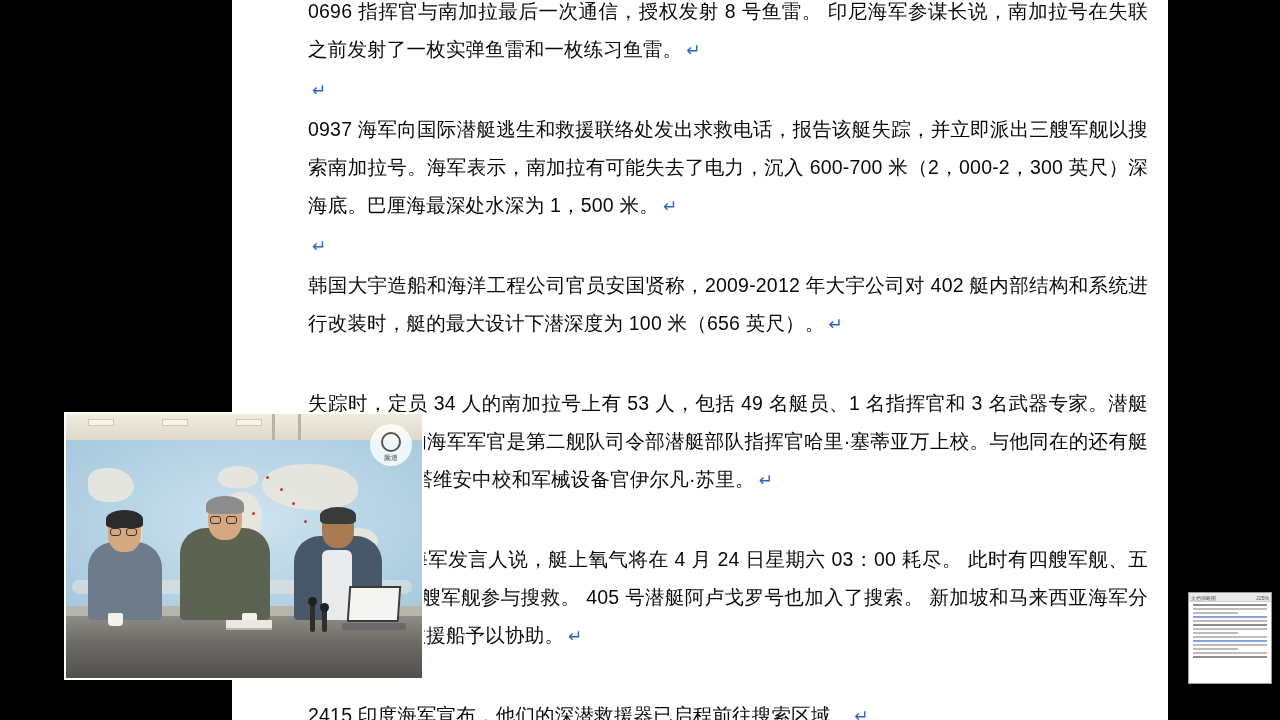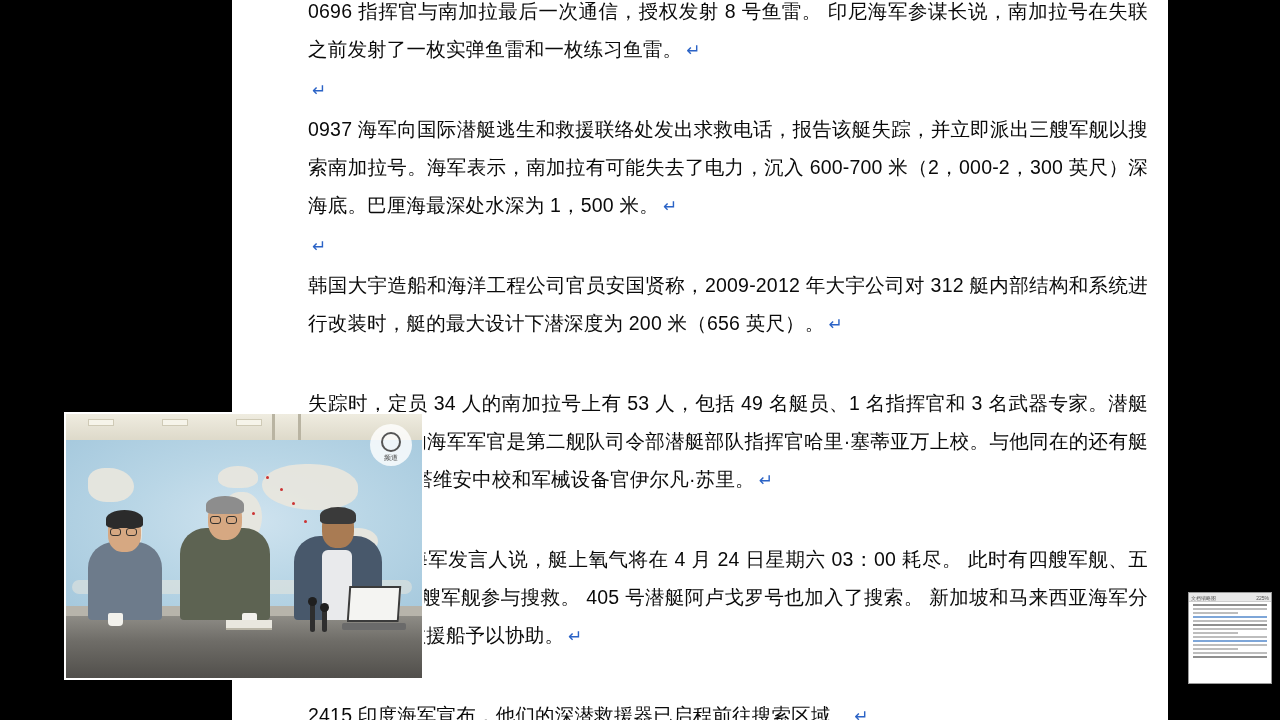--- a/index.html
+++ b/index.html
@@ -295,21 +295,21 @@
     <div id="doc-body" data-interactable="false">
 
       <p class="para" data-interactable="false"><span data-interactable="false">0696  指挥官与南加拉最后一次通信，授权发射 8 号鱼雷。  印尼海军参谋长说，南加拉号在失联之前发射了一枚实弹鱼雷和一枚练习鱼雷。</span><span class="pilcrow" data-interactable="false">↵</span></p>
 
       <p class="para blank" data-interactable="false"><span data-interactable="false"></span><span class="pilcrow" data-interactable="false">↵</span></p>
 
       <p class="para" data-interactable="false"><span data-interactable="false">0937 海军向国际潜艇逃生和救援联络处发出求救电话，报告该艇失踪，并立即派出三艘军舰以搜索南加拉号。海军表示，南加拉有可能失去了电力，沉入 600-700 米（2，000-2，300 英尺）深海底。巴厘海最深处水深为 1，500 米。</span><span class="pilcrow" data-interactable="false">↵</span></p>
 
       <p class="para blank" data-interactable="false"><span data-interactable="false"></span><span class="pilcrow" data-interactable="false">↵</span></p>
 
-      <p class="para" data-interactable="false"><span data-interactable="false">韩国大宇造船和海洋工程公司官员安国贤称，2009-2012 年大宇公司对 312 艇内部结构和系统进行改装时，艇的最大设计下潜深度为 200 米（656 英尺）。</span><span class="pilcrow" data-interactable="false">↵</span></p>
+      <p class="para" data-interactable="false"><span data-interactable="false">韩国大宇造船和海洋工程公司官员安国贤称，2009-2012 年大宇公司对 402 艇内部结构和系统进行改装时，艇的最大设计下潜深度为 100 米（656 英尺）。</span><span class="pilcrow" data-interactable="false">↵</span></p>
 
       <p class="para blank" data-interactable="false"><span data-interactable="false"></span><span class="pilcrow" data-interactable="false"></span></p>
 
       <p class="para" data-interactable="false"><span data-interactable="false">失踪时，定员 34 人的南加拉号上有 53 人，包括 49 名艇员、1 名指挥官和 3 名武器专家。潜艇上级别最高的海军军官是第二舰队司令部潜艇部队指挥官哈里·塞蒂亚万上校。与他同在的还有艇长赫里·奥克塔维安中校和军械设备官伊尔凡·苏里。</span><span class="pilcrow" data-interactable="false">↵</span></p>
 
       <p class="para blank" data-interactable="false"><span data-interactable="false"></span><span class="pilcrow" data-interactable="false">↵</span></p>
 
       <p class="para" data-interactable="false"><span data-interactable="false">下午，印尼海军发言人说，艇上氧气将在 4 月 24 日星期六 03：00 耗尽。  此时有四艘军舰、五架飞机和 21 艘军舰参与搜救。  405 号潜艇阿卢戈罗号也加入了搜索。  新加坡和马来西亚海军分别派出潜艇救援船予以协助。</span><span class="pilcrow" data-interactable="false">↵</span></p>
 
       <p class="para blank" data-interactable="false"><span data-interactable="false"></span><span class="pilcrow" data-interactable="false"></span></p>

